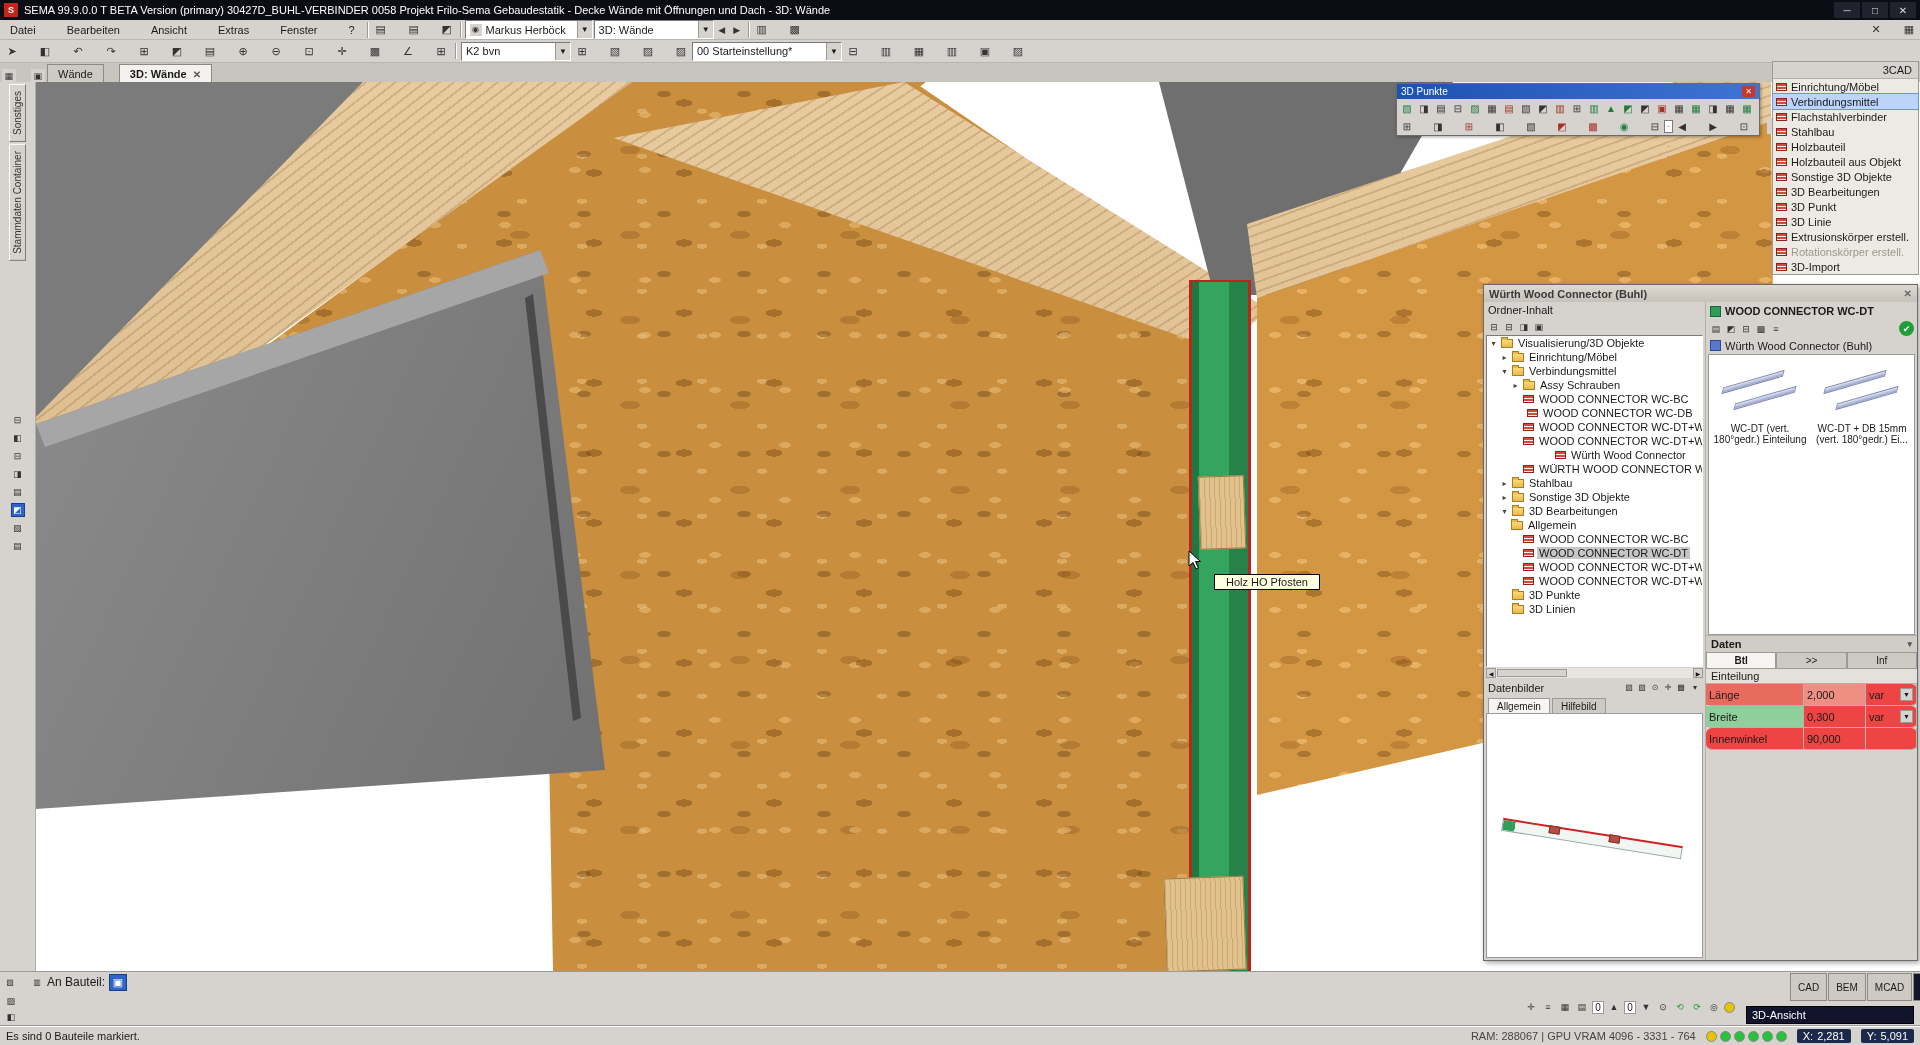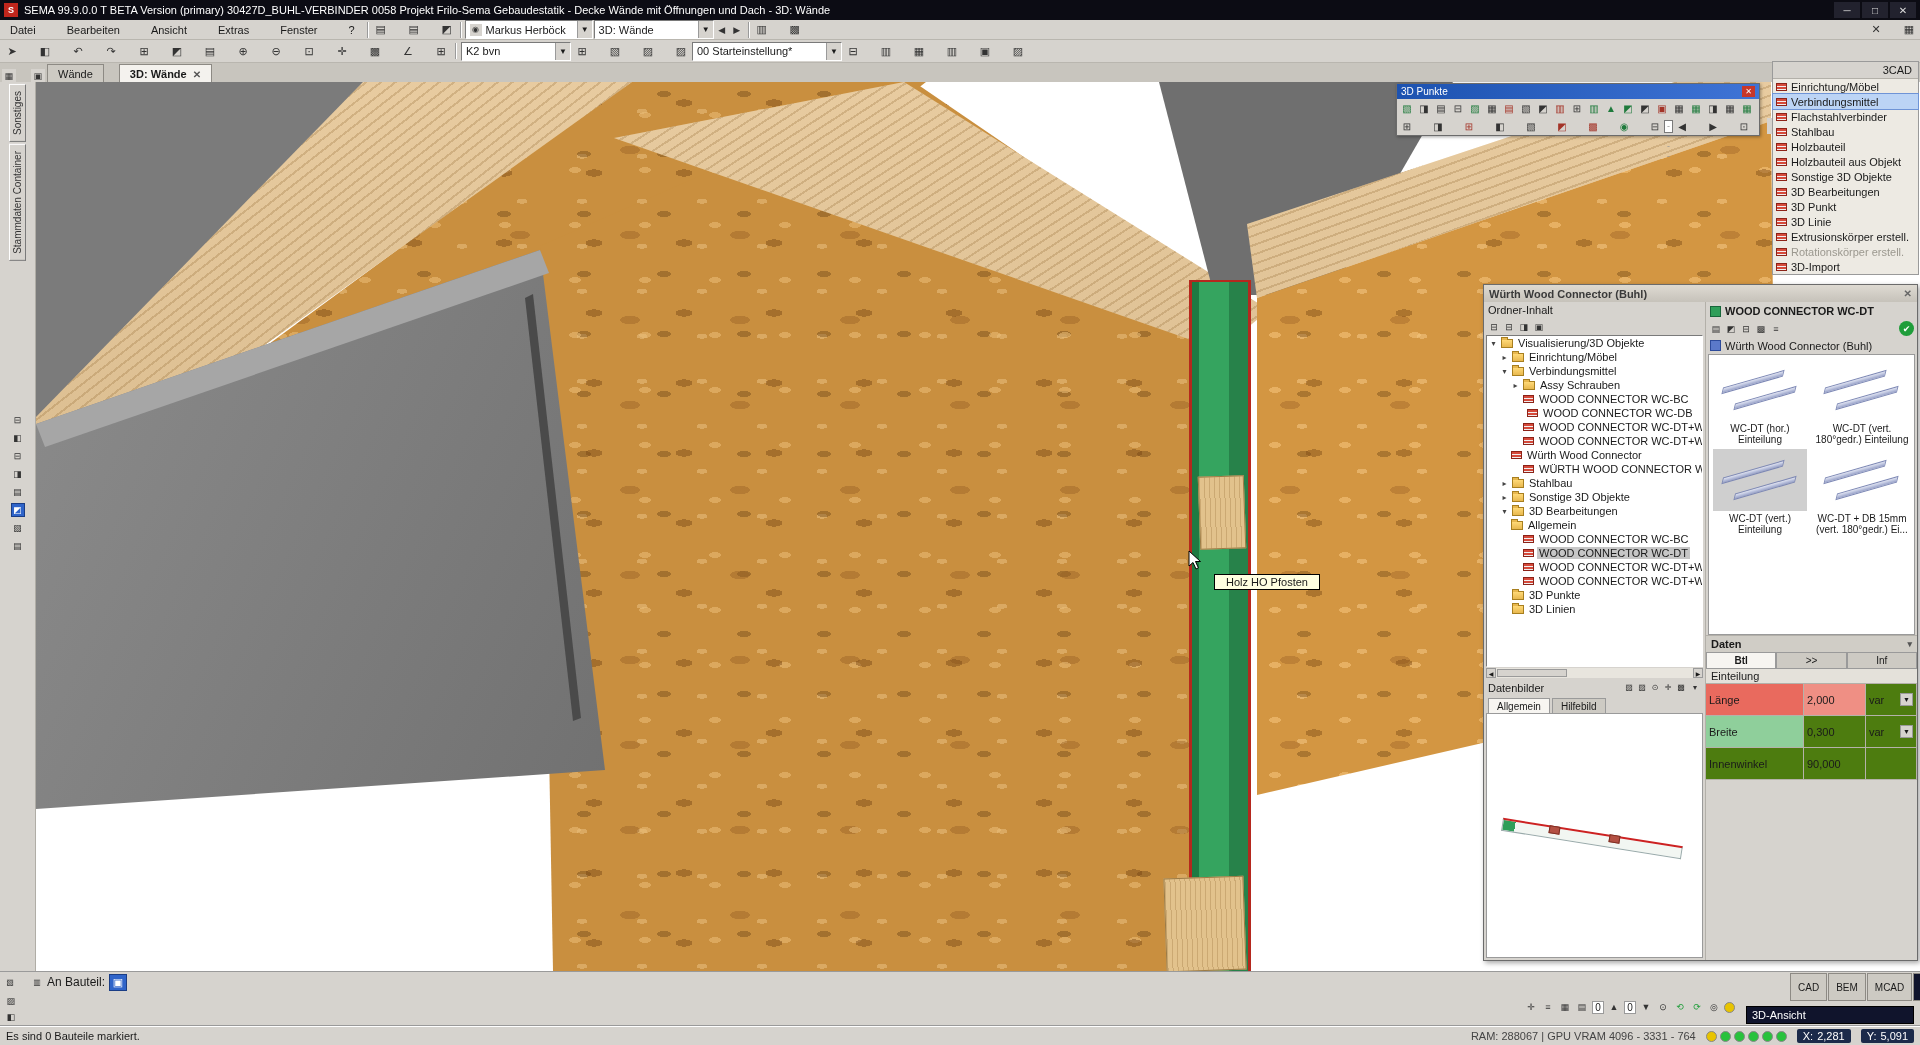--- a/index.html
+++ b/index.html
@@ -117,21 +117,21 @@
   .thumb .img{width:94px;height:62px;position:relative;background:#fff;}
   .thumb.sel .img{background:#cfcfcf;}
   .plate{position:absolute;width:64px;height:6px;background:linear-gradient(#dfe3f2,#97a1c8);border:1px solid #7d88b5;transform:rotate(-16deg) skewX(-30deg);}
   .thumb .cap{font-size:10px;text-align:center;line-height:11px;min-height:22px;}
   #datenhd{height:17px;display:flex;align-items:center;padding:0 5px;font-size:11px;font-weight:bold;background:#d0cdc6;border-top:1px solid #b3b0a9;flex:none;}
   #datenhd .chev{margin-left:auto;font-size:9px;color:#555;}
   #datentabs{height:17px;display:flex;flex:none;}
   #datentabs .dtab{flex:1;font-size:10px;display:flex;align-items:center;justify-content:center;background:#cdcac3;border:1px solid #9a9a9a;}
   #datentabs .dtab.active{background:#f7f5f1;font-weight:bold;}
   #datengrp{height:15px;font-size:11px;display:flex;align-items:center;padding:0 5px;background:#e4e1da;border-bottom:1px solid #b3b0a9;flex:none;}
-  .drow{display:grid;grid-template-columns:98px 62px 1fr;height:32px;font-size:11px;border-bottom:1px solid #b5b2aa;background:#4d7c0f;flex:none;}
+  .drow{display:grid;grid-template-columns:98px 62px 1fr;height:22px;font-size:11px;border-bottom:1px solid #b5b2aa;background:#ef4444;flex:none;border-radius:6px;}
   .drow>div{display:flex;align-items:center;padding:0 3px;border-right:1px solid #b5b2aa;}
   .drow .lab.red{background:#e96a5e;}
   .drow .val.red{background:#ef8f84;}
   .drow .lab.green{background:#8fcf9b;}
   .drow .unit{gap:2px;}
   .drow .unit .dd2{margin-left:auto;}
 
   
   #anbar{position:absolute;left:0;right:0;top:971px;height:21px;background:#d6d3ce;border-top:1px solid #9a9a9a;display:flex;align-items:center;gap:4px;padding:0 4px;}
   #anbar .blue{width:18px;height:17px;background:#2f64c9;color:#fff;border:1px solid #1a3d85;font-size:11px;display:flex;align-items:center;justify-content:center;}
@@ -451,21 +451,21 @@
           <div class="trow" style="padding-left: 24px;">
             <span class="exp"></span>
             <span class="part"></span>
             <span class="tl">WOOD CONNECTOR WC-DT+WC-DT-D</span>
           </div>
           <div class="trow" style="padding-left: 24px;">
             <span class="exp"></span>
             <span class="part"></span>
             <span class="tl">WOOD CONNECTOR WC-DT+WC-DT-D</span>
           </div>
-          <div class="trow" style="padding-left: 12px;">
+          <div class="trow" style="padding-left: 32px; margin-left: 24px;">
             <span class="exp"></span>
             <span class="part"></span>
             <span class="tl">Würth Wood Connector</span>
           </div>
           <div class="trow" style="padding-left: 24px;">
             <span class="exp"></span>
             <span class="part"></span>
             <span class="tl">WÜRTH WOOD CONNECTOR WC-DT</span>
           </div>
           <div class="trow" style="padding-left: 13px;">
@@ -561,35 +561,21 @@
       <div class="grp">
         <span class="bluebox"></span>
         <span>Würth Wood Connector (Buhl)</span>
       </div>
       <div id="thumbs">
           <div class="thumb">
             <div class="img">
               <div class="plate" style="left: 8px; top: 20px;"></div>
               <div class="plate" style="left: 20px; top: 36px;"></div>
             </div>
-            <div class="cap">WC-DT (hor.) Einteilung</div>
-          </div>
-          <div class="thumb">
-            <div class="img">
-              <div class="plate" style="left: 8px; top: 20px;"></div>
-              <div class="plate" style="left: 20px; top: 36px;"></div>
-            </div>
             <div class="cap">WC-DT (vert. 180°gedr.) Einteilung</div>
-          </div>
-          <div class="thumb sel">
-            <div class="img">
-              <div class="plate" style="left: 8px; top: 20px;"></div>
-              <div class="plate" style="left: 20px; top: 36px;"></div>
-            </div>
-            <div class="cap">WC-DT (vert.) Einteilung</div>
           </div>
           <div class="thumb">
             <div class="img">
               <div class="plate" style="left: 8px; top: 20px;"></div>
               <div class="plate" style="left: 20px; top: 36px;"></div>
             </div>
             <div class="cap">WC-DT + DB 15mm (vert. 180°gedr.) Ei...</div>
           </div>
         </div>
       <div id="datenhd">

